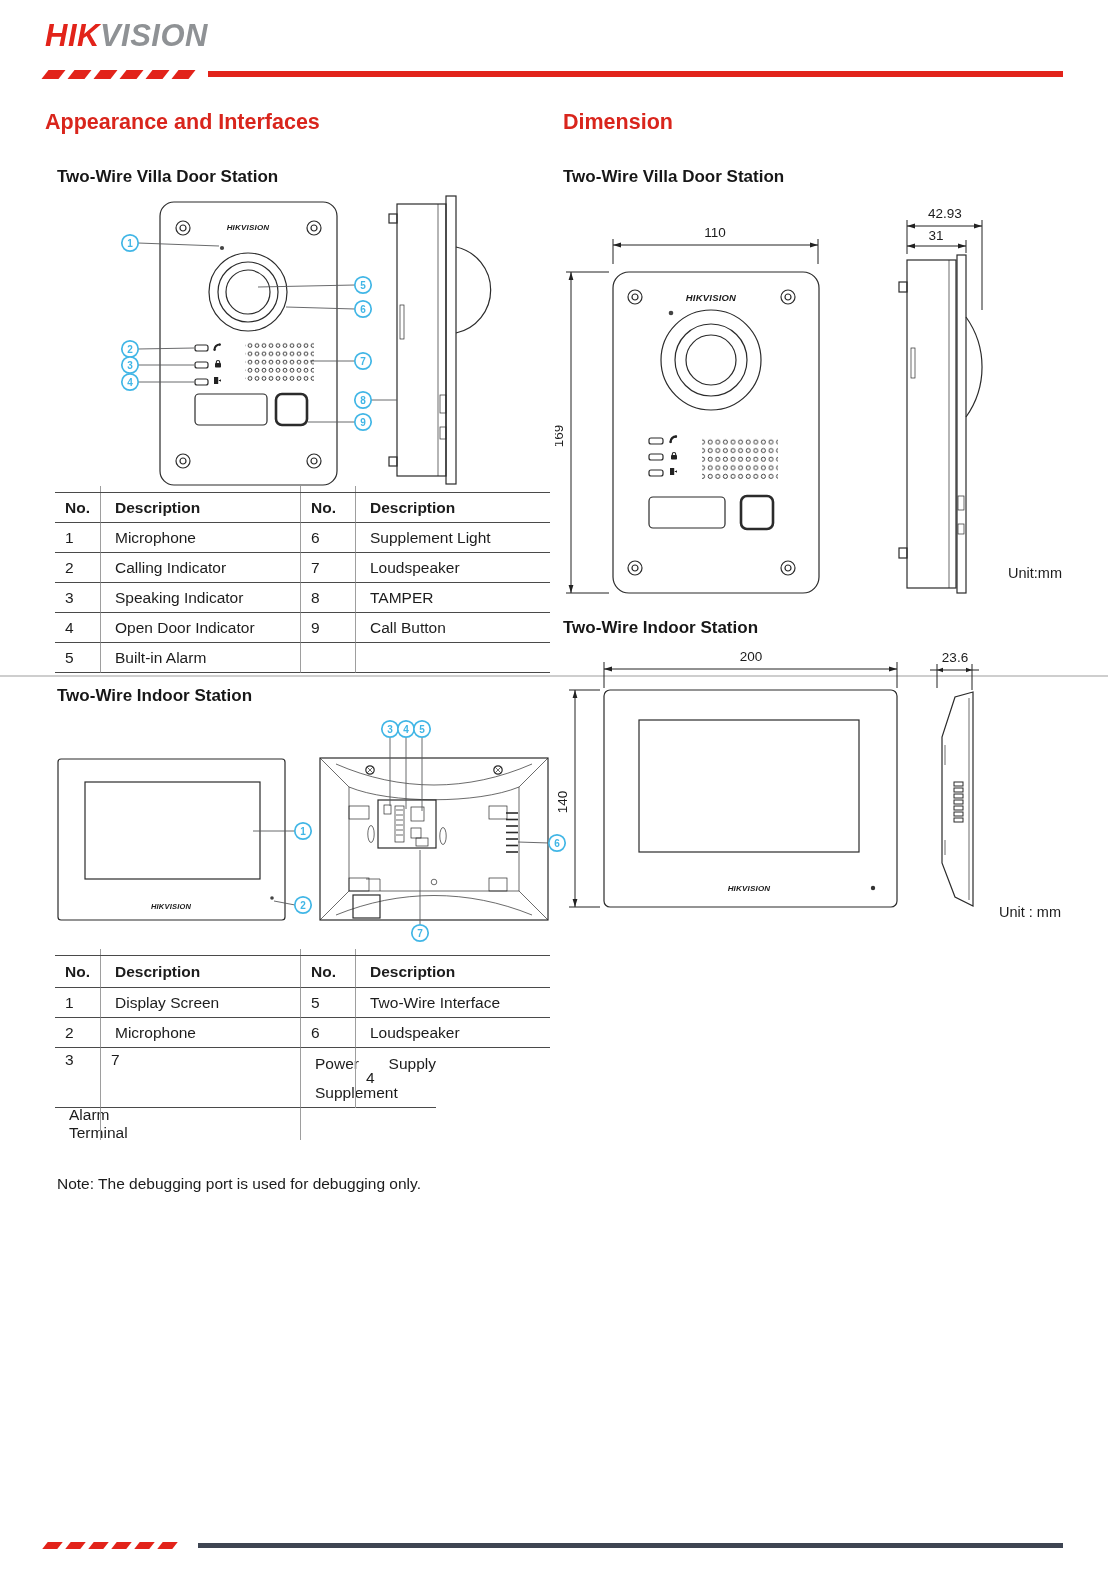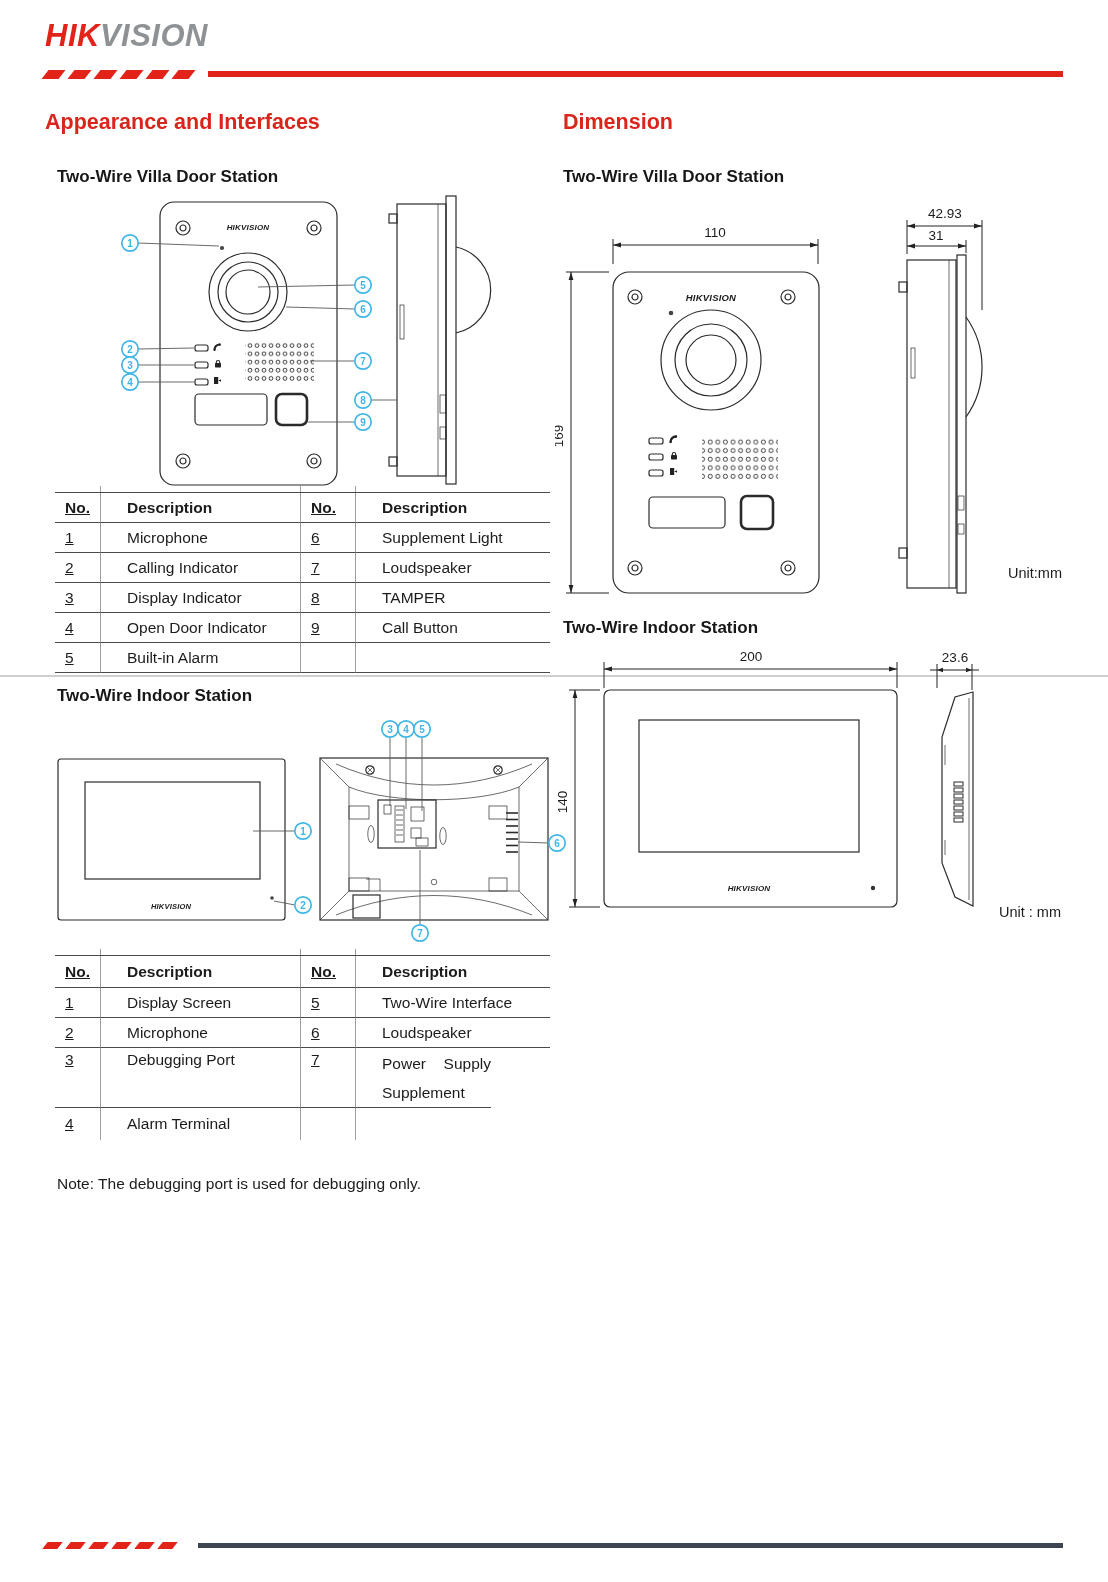--- a/index.html
+++ b/index.html
@@ -21,22 +21,22 @@
   .sec-title{font-size:21.5px;font-weight:700;color:#d9251c;text-align:right;}
   .sub-title{font-size:17px;font-weight:700;color:#171717;}
   .note{font-size:15.5px;color:#1c1c1c;}
   .divider{left:0px;top:675px;width:1108px;height:2px;background:#c6c6c6;opacity:.85;}
   
   .tbl{display:grid;grid-template-columns:45px 200px 55px 195px;border-top:1.5px solid #4a4a4a;
        font-size:15.5px;}
   .tbl>div{border-bottom:1.4px solid #4a4a4a;display:flex;align-items:center;box-sizing:border-box;}
   .tbl>div:not(:nth-child(4n+1)){border-left:1px solid #9e9e9e;}
   .tbl>div.nb{border-bottom:none;}
-  .cno{padding-left:10px;text-decoration:underline;}
-  .cds{padding-left:26px;}
+  .cno{padding-left:10px;}
+  .cds{padding-left:14px;}
   .hd{font-weight:700;}
   .just{display:block !important;width:136px;text-align:justify;line-height:29px;padding-top:1px;}
   .vtick{width:1px;height:6px;background:#9e9e9e;}
   
   .ln{fill:none;stroke:#2b2b2b;stroke-width:1.2;}
   .lnt{fill:none;stroke:#2b2b2b;stroke-width:0.7;}
   .lnb{fill:none;stroke:#2b2b2b;stroke-width:2.6;}
   .ld{stroke:#58595b;stroke-width:0.9;fill:none;}
   .dim{stroke:#222;stroke-width:1;fill:none;}
   .arr{fill:#222;}
@@ -179,21 +179,21 @@
     <div class="cds hd">Description</div>
     <div class="cno">1</div>
     <div class="cds">Microphone</div>
     <div class="cno">6</div>
     <div class="cds">Supplement Light</div>
     <div class="cno">2</div>
     <div class="cds">Calling Indicator</div>
     <div class="cno">7</div>
     <div class="cds">Loudspeaker</div>
     <div class="cno">3</div>
-    <div class="cds">Display Indicator</div>
+    <div class="cds">Speaking Indicator</div>
     <div class="cno">8</div>
     <div class="cds">TAMPER</div>
     <div class="cno">4</div>
     <div class="cds">Open Door Indicator</div>
     <div class="cno">9</div>
     <div class="cds">Call Button</div>
     <div class="cno">5</div>
     <div class="cds">Built-in Alarm</div>
     <div class="cno"></div>
     <div class="cds"></div>
@@ -298,21 +298,20 @@
     <div class="cds hd">Description</div>
     <div class="cno">1</div>
     <div class="cds">Display Screen</div>
     <div class="cno">5</div>
     <div class="cds">Two-Wire Interface</div>
     <div class="cno">2</div>
     <div class="cds">Microphone</div>
     <div class="cno">6</div>
     <div class="cds">Loudspeaker</div>
     <div class="cno" style="align-items:flex-start;padding-top:3px;">3</div>
-    <div class="cds" style="align-items:flex-start;padding-top:3px;">Debugging Port</div>
     <div class="cno" style="align-items:flex-start;padding-top:3px;">7</div>
     <div class="cds just">Power Supply Supplement</div>
     <div class="cno nb">4</div>
     <div class="cds nb">Alarm Terminal</div>
     <div class="cno nb"></div>
     <div class="cds nb"></div>
   </div>
   <div class="abs vtick" style="left:100px;top:949px;"></div>
   <div class="abs vtick" style="left:300px;top:949px;"></div>
   <div class="abs vtick" style="left:355px;top:949px;"></div>

